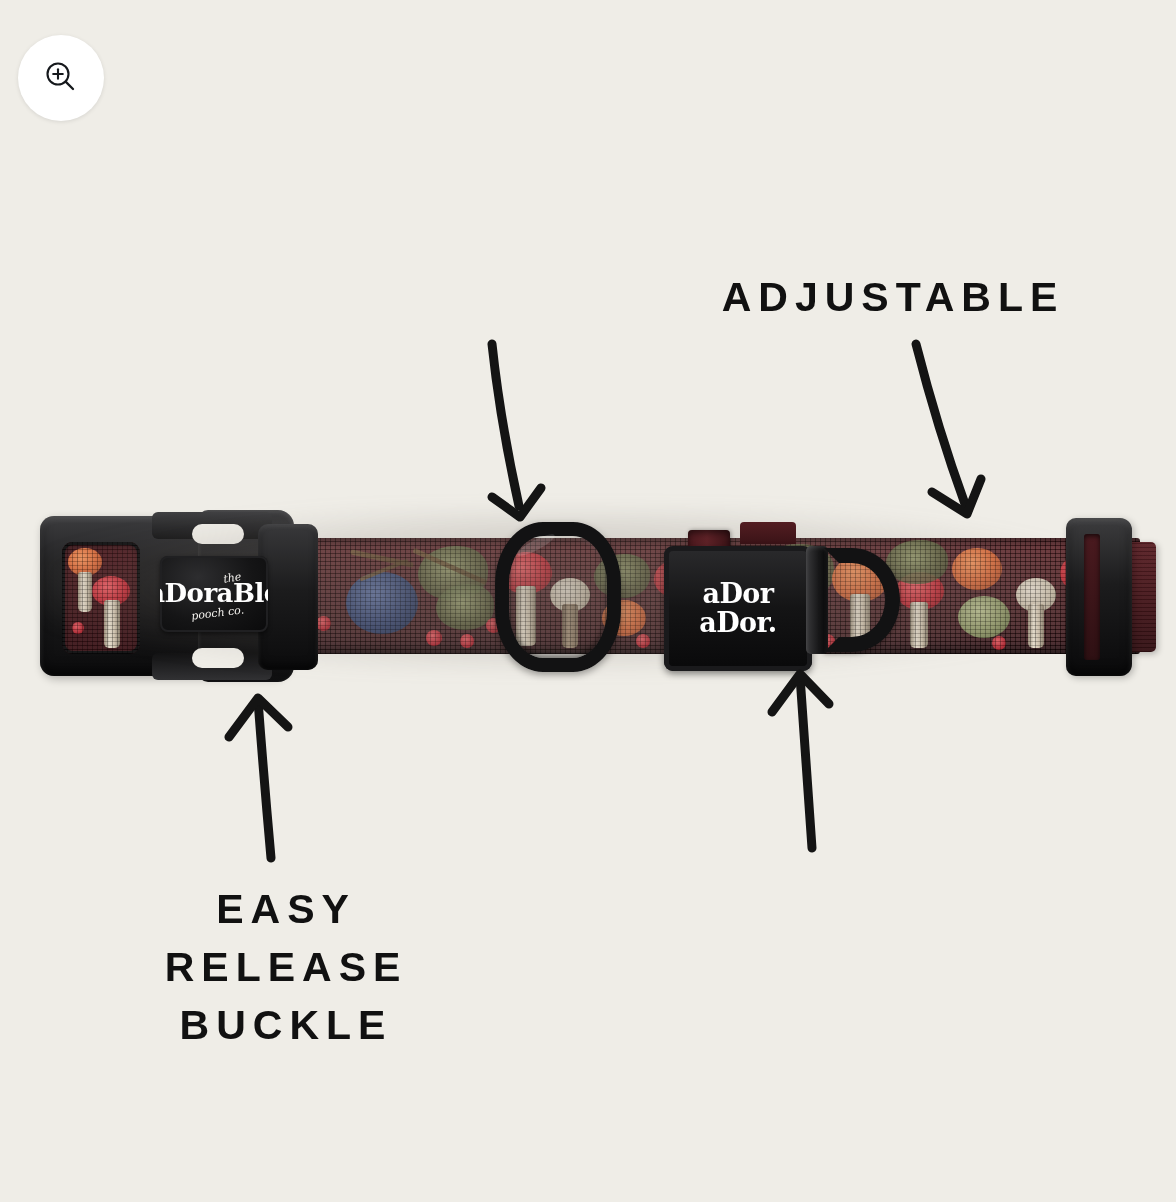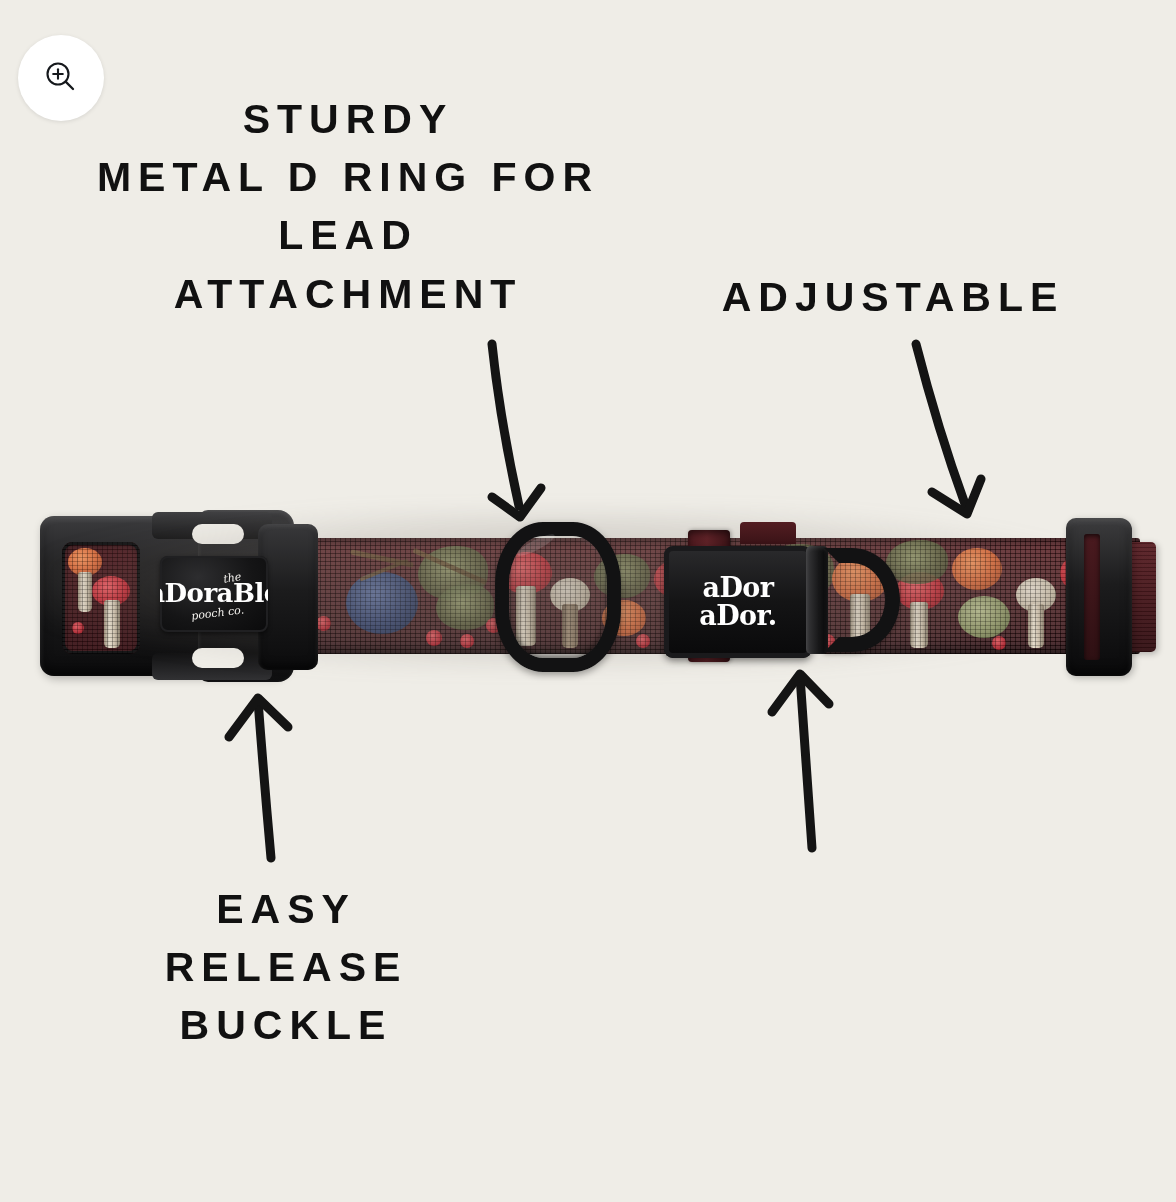--- a/index.html
+++ b/index.html
@@ -303,21 +303,21 @@
     box-shadow: inset 0 3px 6px rgba(0,0,0,0.5), 1px 0 4px rgba(0,0,0,0.35);
     z-index: 13;
   }
 
   
   .idtag {
     position: absolute;
     left: 624px;
     top: 34px;
     width: 148px;
-    height: 112px;
+    height: 125px;
     background: linear-gradient(180deg, #2b2b2d 0%, #141415 50%, #09090a 100%);
     border-radius: 9px;
     box-shadow: inset 0 0 0 5px #1a1a1c, 0 3px 7px rgba(0,0,0,0.45);
     z-index: 15;
     display: flex;
     flex-direction: column;
     align-items: center;
     justify-content: center;
   }
   .idtag-l1, .idtag-l2 {
@@ -527,22 +527,18 @@
         <path d="M229 737 L258 698 L288 727" stroke-width="9"></path>
       </g>
 
       <g>
         <path d="M812 848 Q806 760 800 676" stroke-width="9"></path>
         <path d="M772 712 L800 674 L829 704" stroke-width="9"></path>
       </g>
     </g>
   </svg>
 
-  <div class="anno" id="anno-dring">STURDY
-METAL D RING FOR
-LEAD
-ATTACHMENT</div>
   <div class="anno" id="anno-adjust">ADJUSTABLE</div>
   <div class="anno" id="anno-buckle">EASY
 RELEASE
 BUCKLE</div>
 
 </div>
 
 </body></html>

